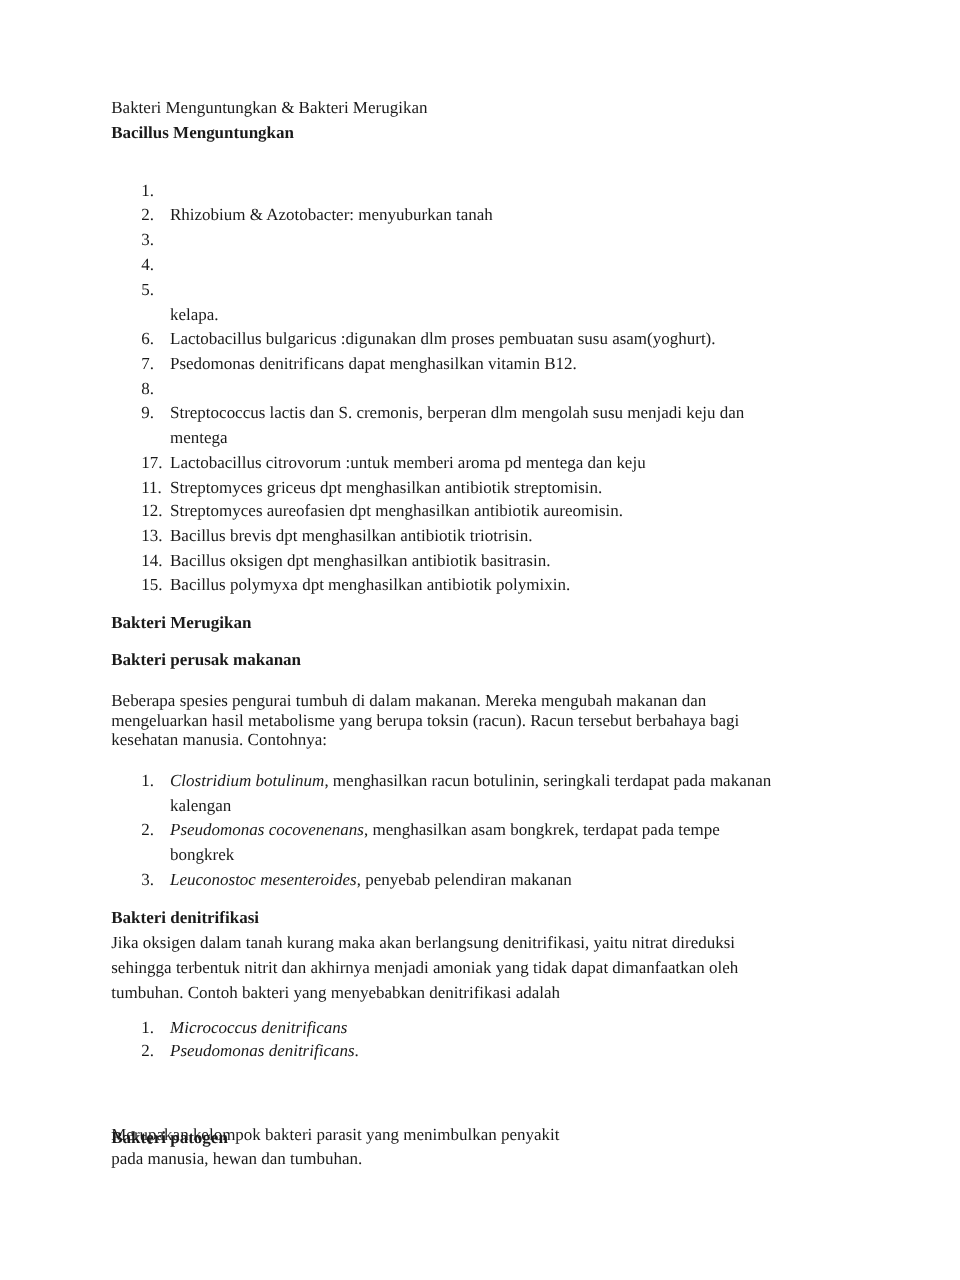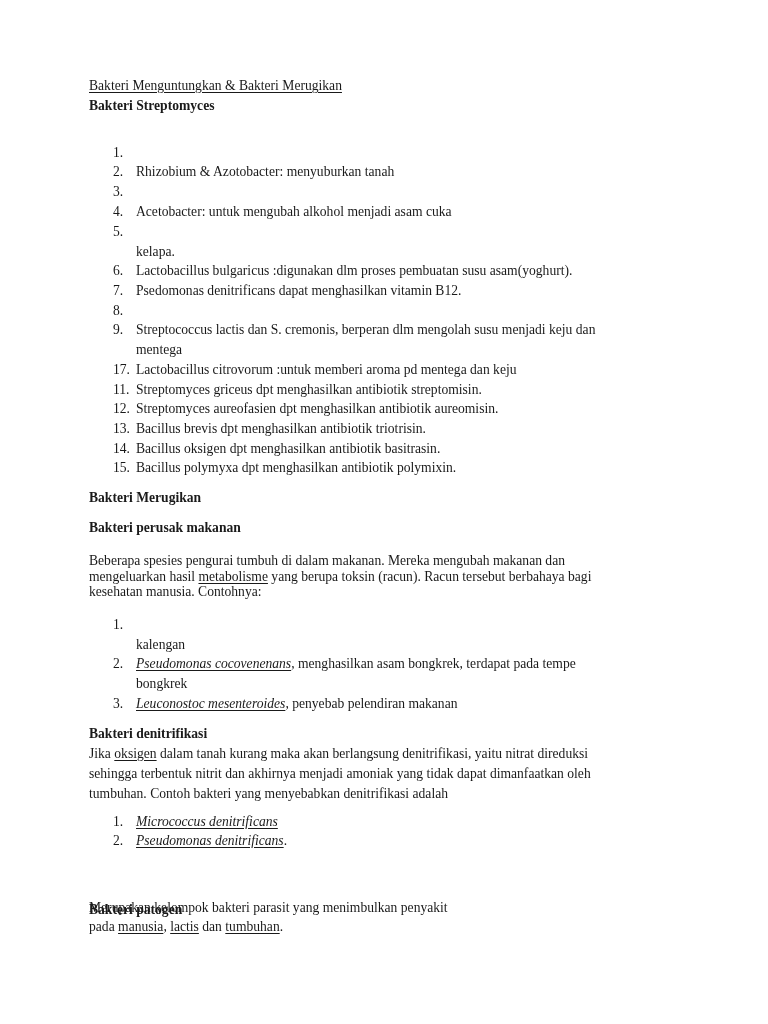--- a/index.html
+++ b/index.html
@@ -1,49 +1,48 @@
 <!DOCTYPE html>
 <html><head>
   <meta charset="utf-8">
   <style>
     html, body { margin: 0; padding: 0; background: #ffffff; }
     body { width: 768px; height: 1024px; overflow: hidden; position: relative;
       font-family: "Liberation Serif", serif; color: #1a1a1a; font-size: 13.6px; }
     .page { position: absolute; left: 89px; top: 78px; width: 600px; }
     .line { position: absolute; left: 0; white-space: nowrap; line-height: 16px; }
-    .u { text-decoration: underline; text-underline-offset: 2px; text-align: center; }
+    .u { text-underline-offset: 2px; text-align: center; }
     .b { font-weight: bold; }
     .i { font-style: italic; }
     .num { position: absolute; left: 24px; }
     .txt { position: absolute; left: 47px; white-space: nowrap; }
     .li { position: absolute; left: 0; width: 600px; height: 16px; line-height: 16px; }
     .cont { position: absolute; left: 47px; white-space: nowrap; line-height: 16px; }
   </style>
 </head>
 <body>
 
 <div class="page">
 
   <div class="line u" style="top:0px">Bakteri Menguntungkan &amp; Bakteri Merugikan</div>
-  <div class="line b" style="top:20px">Bakteri Streptomyces</div>
+  <div class="line b" style="top:20px">Bacillus Menguntungkan</div>
 
   <div>
     <div class="li" style="top:67px">
         <span class="num">1.</span>
       </div>
     <div class="li" style="top:86px">
         <span class="num">2.</span>
         <span class="txt">Rhizobium &amp; Azotobacter: menyuburkan tanah</span>
       </div>
     <div class="li" style="top:106px">
         <span class="num">3.</span>
       </div>
     <div class="li" style="top:126px">
         <span class="num">4.</span>
-        <span class="txt">Acetobacter: untuk mengubah alkohol menjadi asam cuka</span>
       </div>
     <div class="li" style="top:146px">
         <span class="num">5.</span>
       </div>
     <div class="cont" style="top:166px">kelapa.</div>
     <div class="li" style="top:185px">
         <span class="num">6.</span>
         <span class="txt">Lactobacillus bulgaricus :digunakan dlm proses pembuatan susu asam(yoghurt).</span>
       </div>
     <div class="li" style="top:205px">
@@ -87,20 +86,21 @@
   <div class="line b" style="top:412px">Bakteri Merugikan</div>
   <div class="line b" style="top:442px">Bakteri perusak makanan</div>
 
   <div class="line" style="top:475px">Beberapa spesies pengurai tumbuh di dalam makanan. Mereka mengubah makanan dan</div>
   <div class="line" style="top:491px"><span>mengeluarkan hasil </span><span class="u">metabolisme</span><span> yang berupa toksin (racun). Racun tersebut berbahaya bagi</span></div>
   <div class="line" style="top:506px">kesehatan manusia. Contohnya:</div>
 
   <div>
     <div class="li" style="top:539px">
         <span class="num">1.</span>
+        <span class="txt"><span class="i u">Clostridium botulinum</span><span>, menghasilkan racun botulinin, seringkali terdapat pada makanan</span></span>
       </div>
     <div class="cont" style="top:559px">kalengan</div>
     <div class="li" style="top:578px">
         <span class="num">2.</span>
         <span class="txt"><span class="i u">Pseudomonas cocovenenans</span><span>, menghasilkan asam bongkrek, terdapat pada tempe</span></span>
       </div>
     <div class="cont" style="top:598px">bongkrek</div>
     <div class="li" style="top:618px">
         <span class="num">3.</span>
         <span class="txt"><span class="i u">Leuconostoc mesenteroides</span><span>, penyebab pelendiran makanan</span></span>
@@ -118,15 +118,15 @@
         <span class="txt"><span class="i u">Micrococcus denitrificans</span><span></span></span>
       </div>
     <div class="li" style="top:755px">
         <span class="num">2.</span>
         <span class="txt"><span class="i u">Pseudomonas denitrificans</span><span>.</span></span>
       </div>
   </div>
 
   <div class="line b" style="top:824px">Bakteri patogen</div>
   <div class="line" style="top:822px">Merupakan kelompok bakteri parasit yang menimbulkan penyakit</div>
-  <div class="line" style="top:841px"><span>pada </span><span class="u">manusia</span><span>, </span><span class="u">lactis</span><span> dan </span><span class="u">tumbuhan</span><span>.</span></div>
+  <div class="line" style="top:841px"><span>pada </span><span class="u">manusia</span><span>, </span><span class="u">hewan</span><span> dan </span><span class="u">tumbuhan</span><span>.</span></div>
 
 </div>
 
 </body></html>

